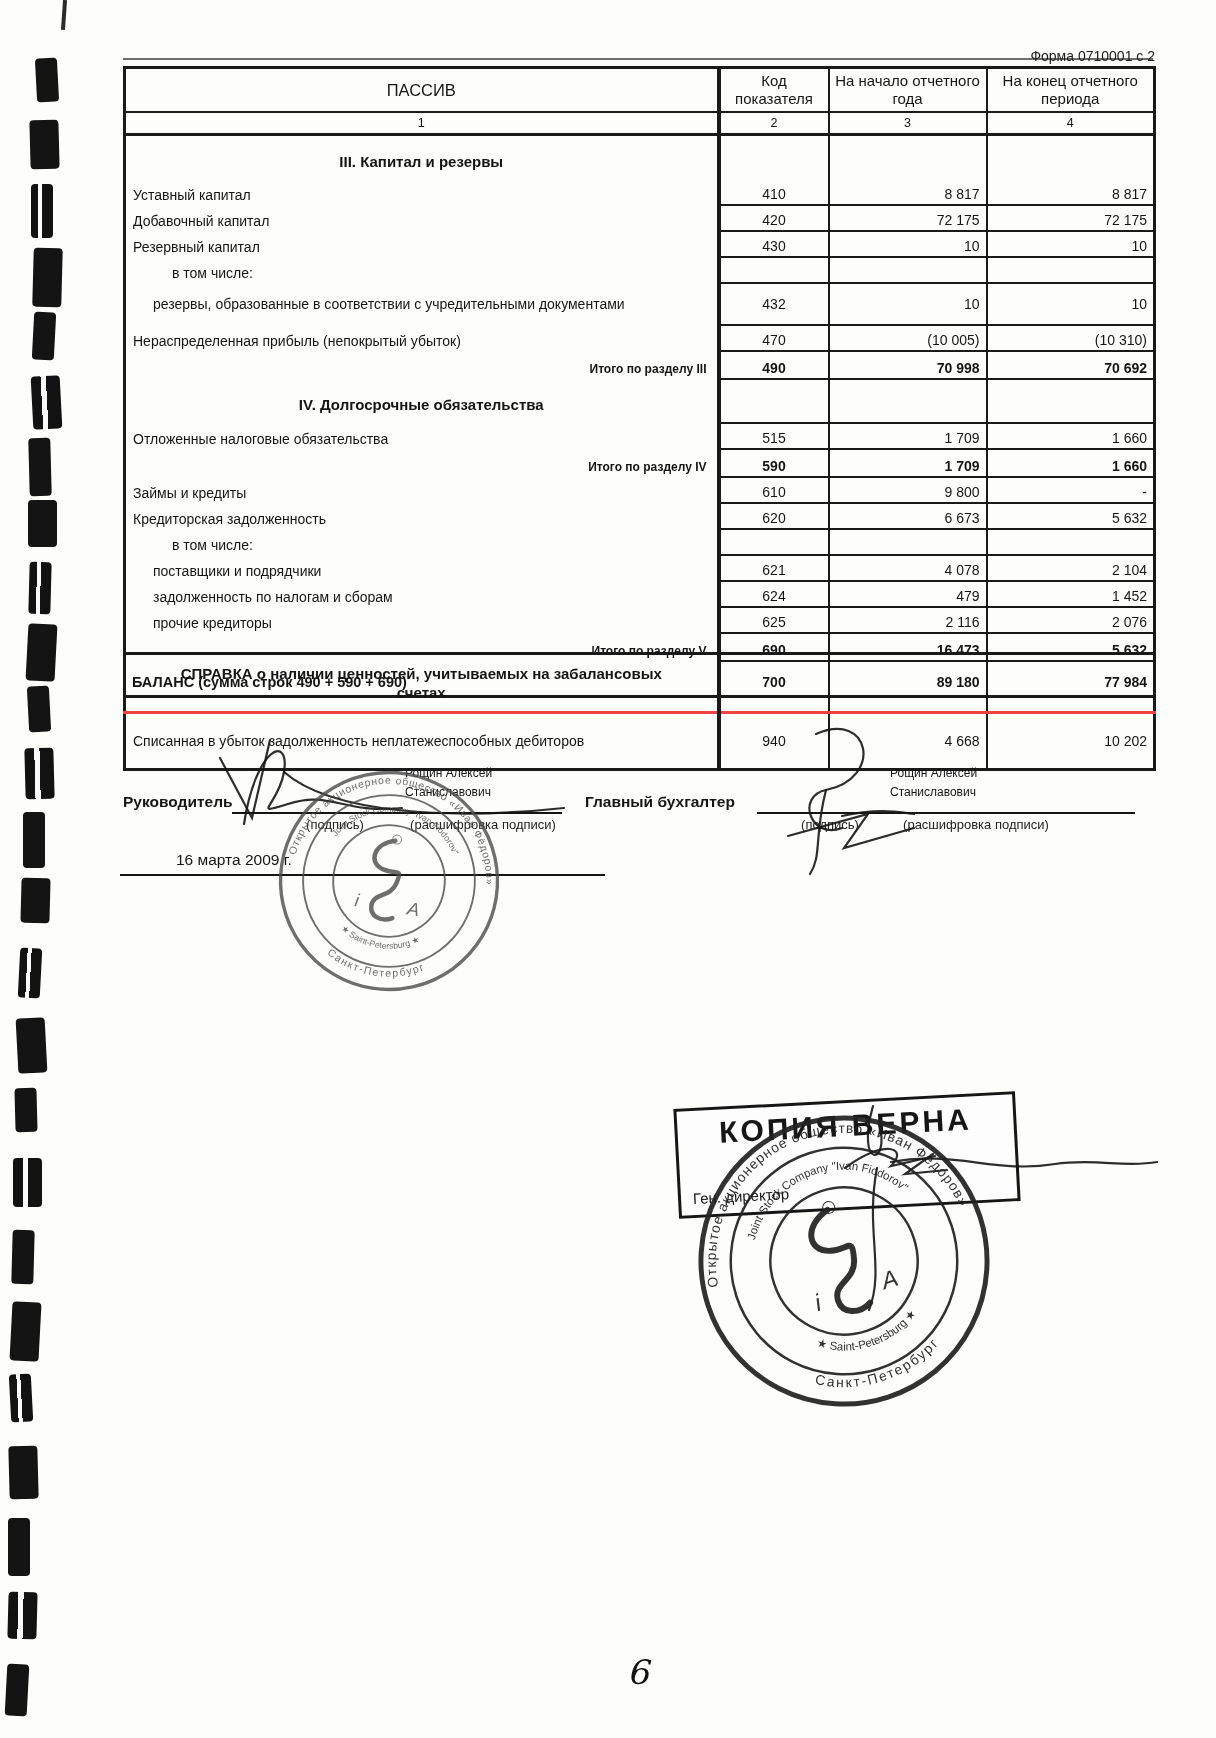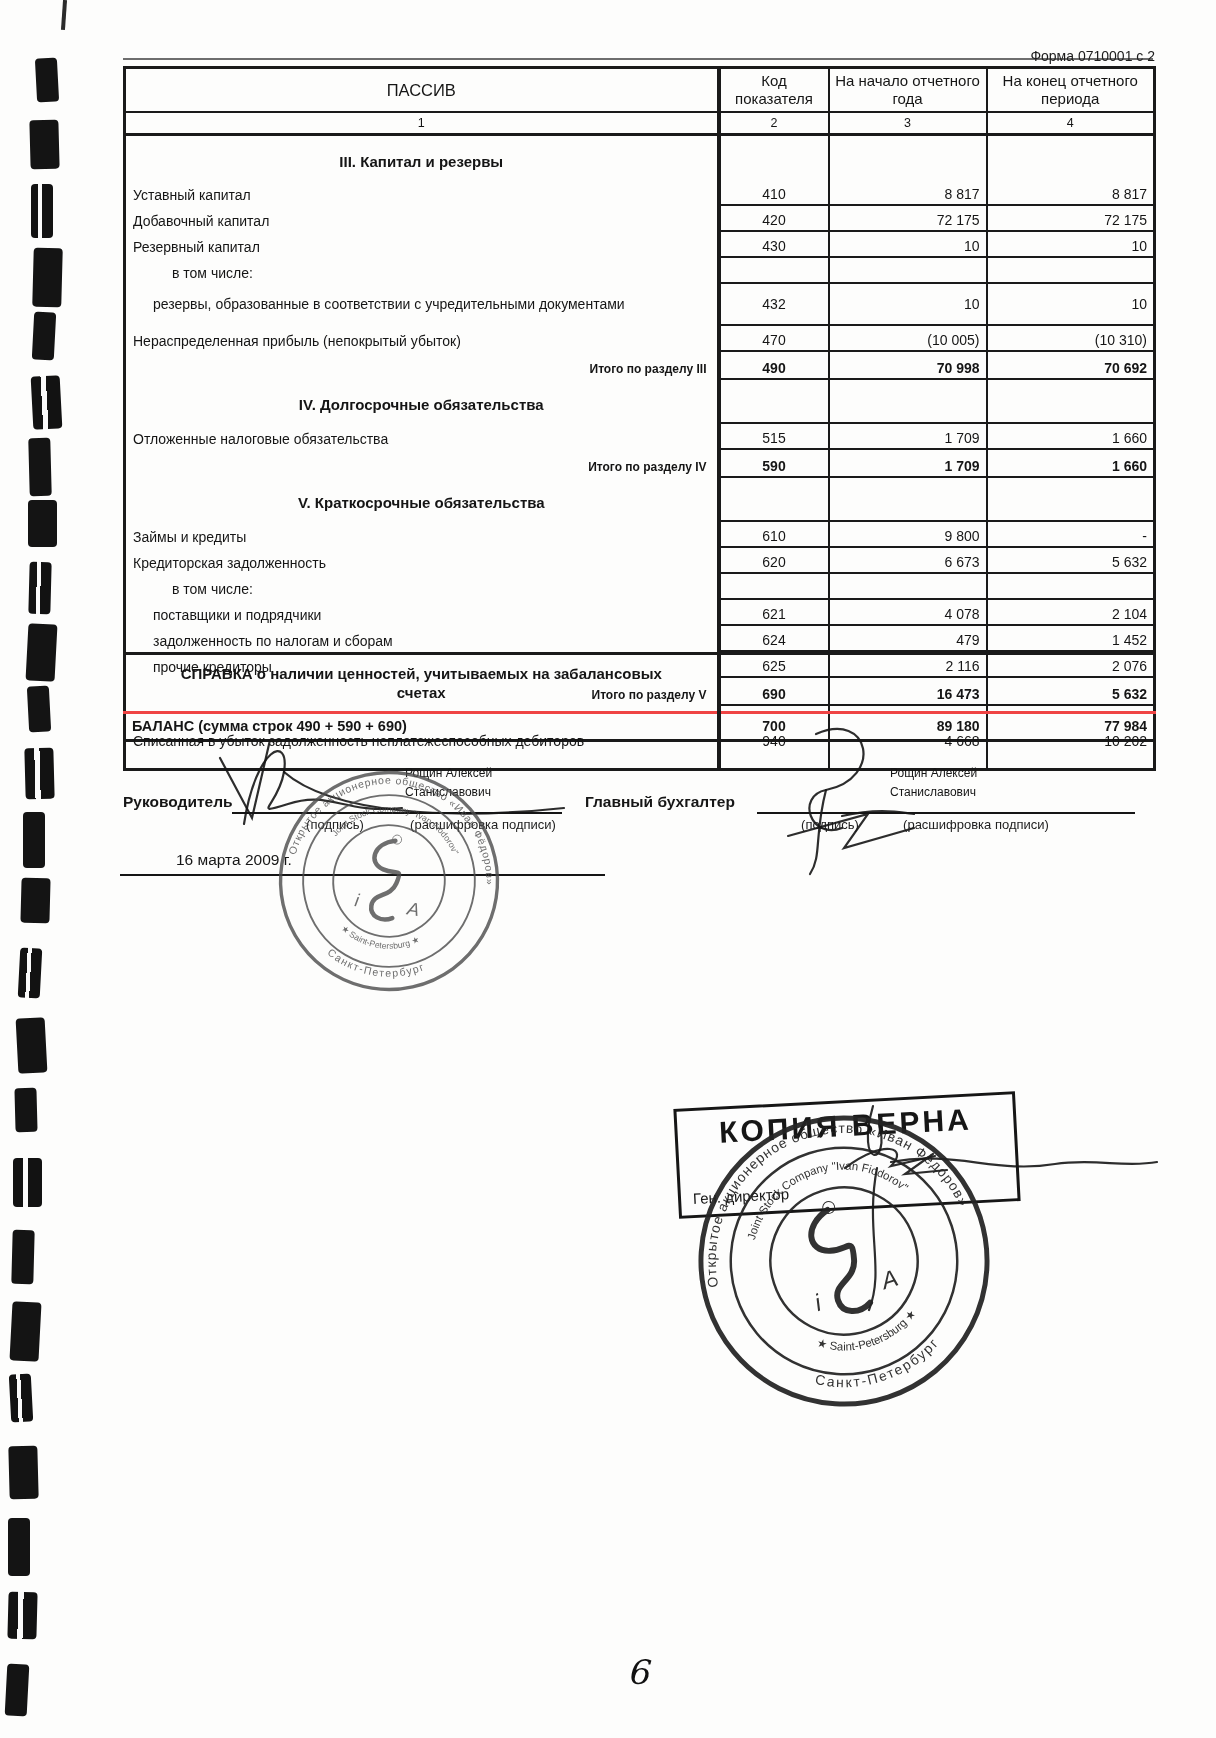--- a/index.html
+++ b/index.html
@@ -198,26 +198,20 @@
         <td class="code">515</td>
         <td class="n b3">1 709</td>
         <td class="n">1 660</td>
       </tr>
   <tr class="r-tot">
         <td class="lbl">Итого по разделу IV</td>
         <td class="code">590</td>
         <td class="n b3">1 709</td>
         <td class="n">1 660</td>
       </tr>
-  <tr class="r-sec">
-        <td class="lbl">V. Краткосрочные обязательства</td>
-        <td class="code"></td>
-        <td class="n b3"></td>
-        <td class="n"></td>
-      </tr>
   <tr class="r-item">
         <td class="lbl">Займы и кредиты</td>
         <td class="code">610</td>
         <td class="n b3">9 800</td>
         <td class="n">-</td>
       </tr>
   <tr class="r-item">
         <td class="lbl">Кредиторская задолженность</td>
         <td class="code">620</td>
         <td class="n b3">6 673</td>

